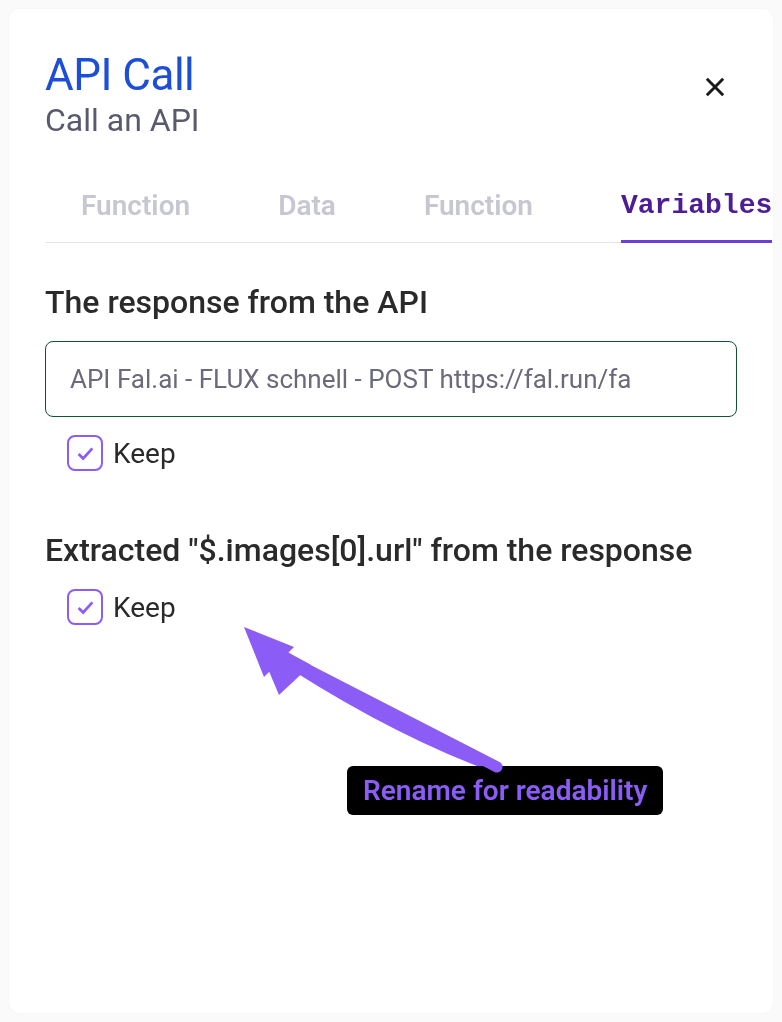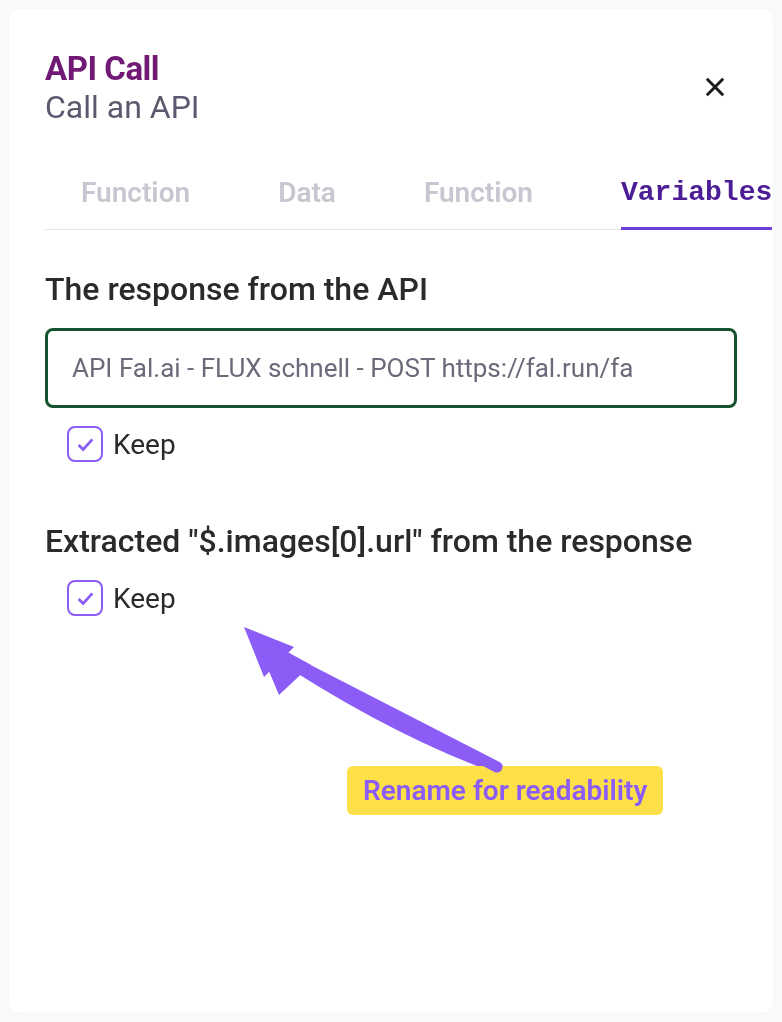--- a/index.html
+++ b/index.html
@@ -28,23 +28,23 @@
       display: flex;
       justify-content: space-between;
       align-items: flex-start;
       margin-bottom: 50px;
     }
     .header-text {
       display: flex;
       flex-direction: column;
     }
     .title {
-      font-size: 33px;
-      font-weight: 700;
-      color: #701a75;
+      font-size: 44px;
+      font-weight: 400;
+      color: #1d4ed8;
       letter-spacing: -0.5px;
     }
     .subtitle {
       font-size: 32px;
       color: #5a5a6e;
       margin-top: 0;
     }
     .close-btn {
       background: none;
       border: none;
@@ -89,21 +89,21 @@
     .section-label {
       font-size: 32px;
       font-weight: 500;
       color: #2a2a2a;
       margin-bottom: 20px;
     }
     .text-input {
       width: 100%;
       font-size: 26px;
       padding: 22px 24px;
-      border: 3px solid #14532d;
+      border: 1px solid #14532d;
       border-radius: 8px;
       color: #6a6a7a;
       font-family: inherit;
       background: #fff;
     }
     .keep-row {
       display: flex;
       align-items: center;
       gap: 10px;
       margin-top: 18px;
@@ -143,21 +143,21 @@
       position: absolute;
       left: 230px;
       top: 610px;
       width: 280px;
       height: 170px;
     }
     .callout {
       position: absolute;
       left: 338px;
       top: 757px;
-      background: #fde047;
+      background: #000000;
       color: #8b5cf6;
       font-size: 28px;
       font-weight: 600;
       padding: 8px 16px;
       border-radius: 6px;
     }
   </style>
 </head>
 <body>
 

